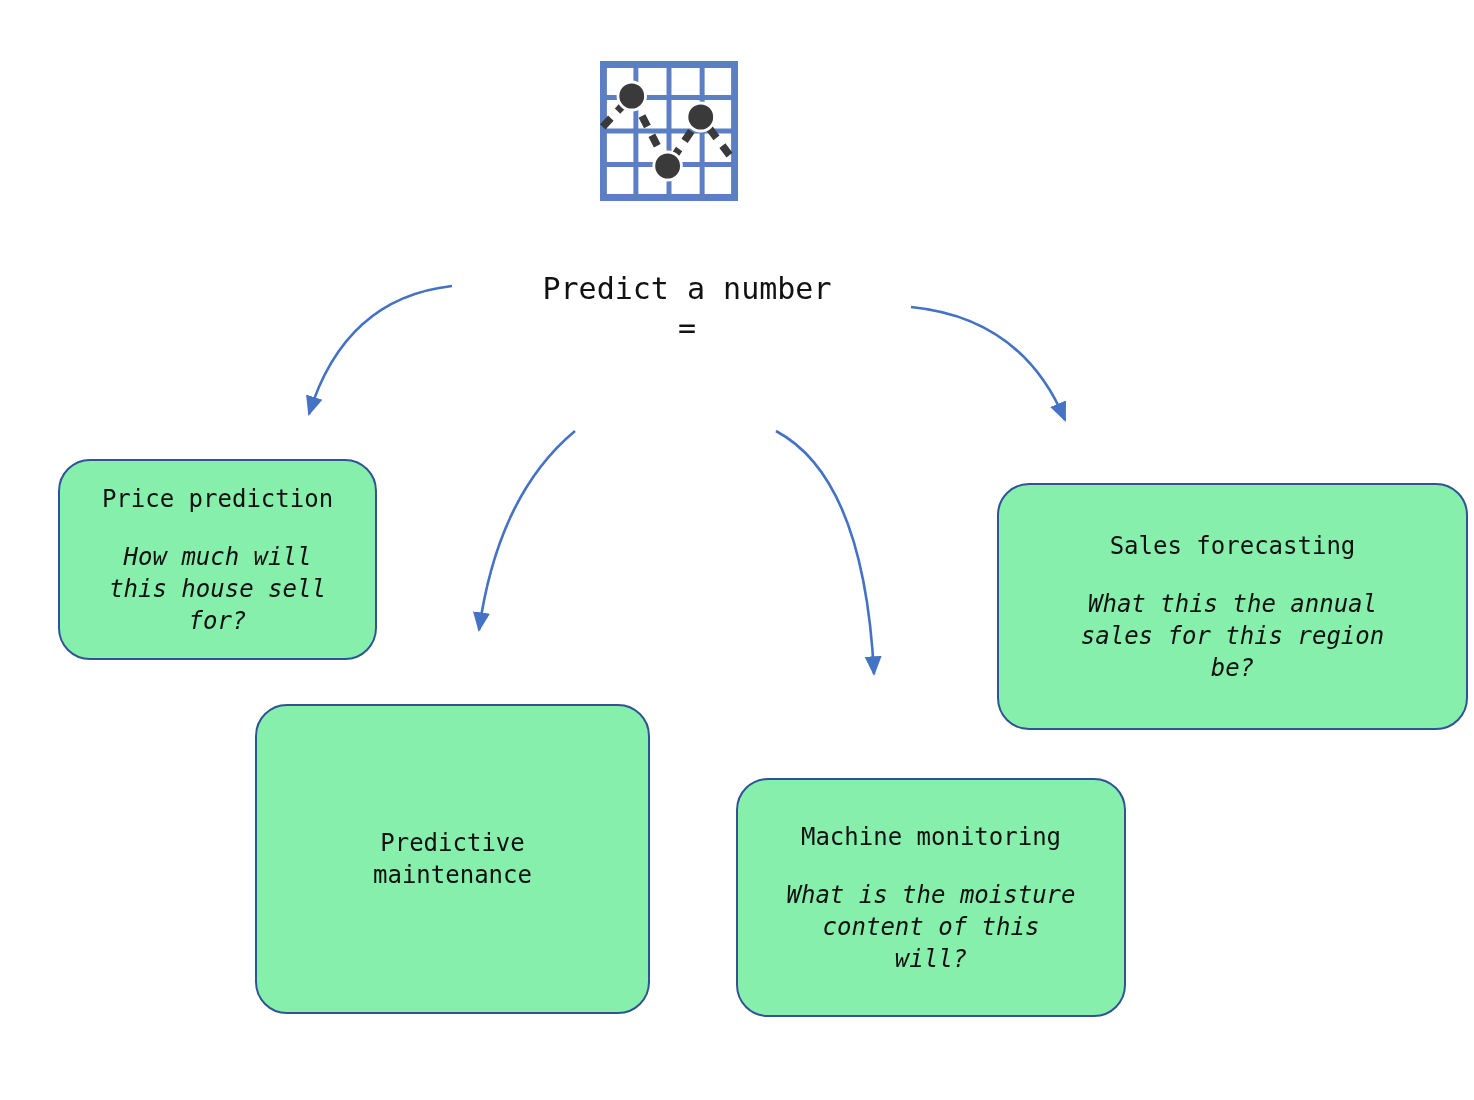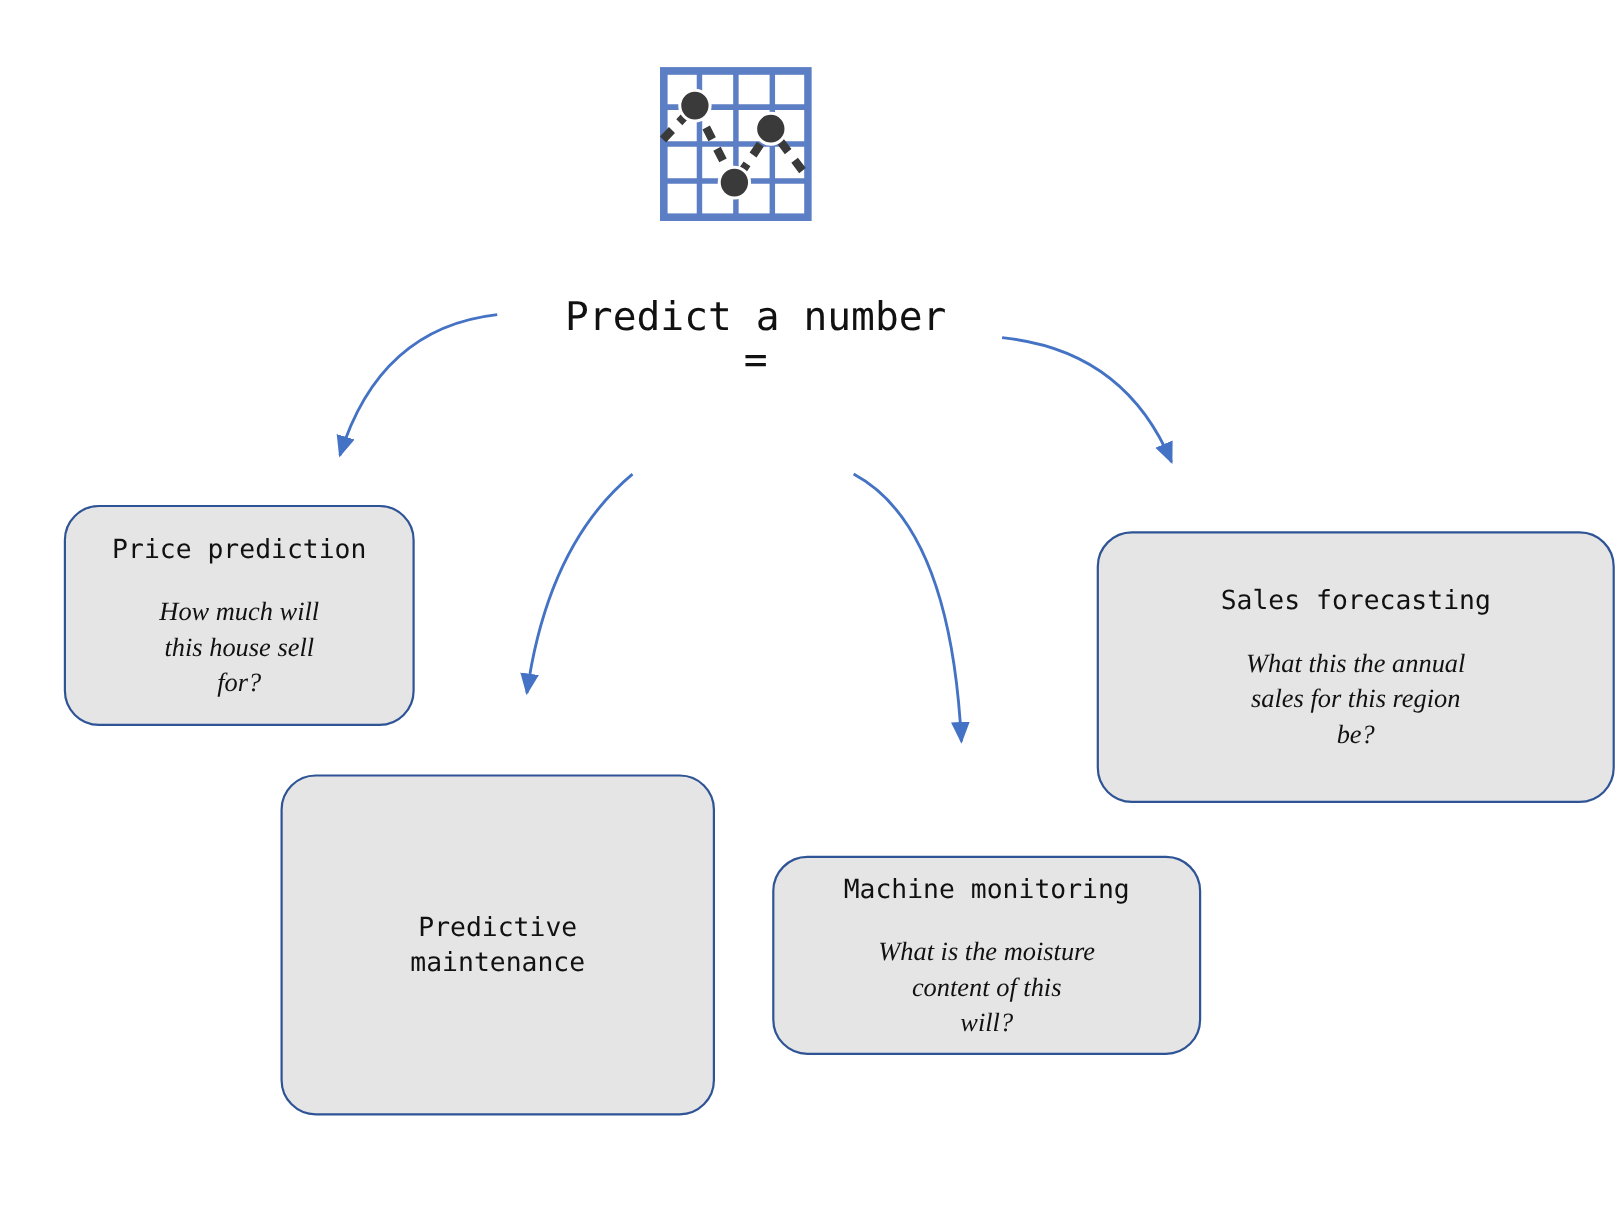--- a/index.html
+++ b/index.html
@@ -19,60 +19,59 @@
   }
   .icon-wrap svg { width: 100%; height: 100%; display: block; }
   .icon-grid-line { stroke: var(--icon-grid, #5B7EC5); }
   .icon-grid-outer { fill: none; stroke: var(--icon-grid, #5B7EC5); }
   .icon-trend { fill: none; stroke: var(--icon-marker, #3A3A3A); }
   .icon-dot { fill: var(--icon-marker, #3A3A3A); stroke: #ffffff; stroke-width: 2; }
   .main-title {
     position: absolute;
     left: 487px; top: 269px; width: 400px;
     text-align: center;
-    font-size: 36px;
+    font-size: 30px;
     line-height: 39px;
     white-space: nowrap;
   }
   .arrows {
     position: absolute;
     left: 0; top: 0;
     width: 1474px; height: 1100px;
     pointer-events: none;
   }
   .arrow-path {
     fill: none;
     stroke: var(--arrow, #4472C4);
     stroke-width: 2.6;
   }
   .arrowhead-fill { fill: var(--arrow, #4472C4); }
   .node {
     position: absolute;
     box-sizing: border-box;
     border: 2.25px solid var(--node-border, #2F5496);
     border-radius: 32px;
-    background: #e5e5e5;
+    background: #86efac;
     display: flex;
     flex-direction: column;
     justify-content: center;
     align-items: center;
     text-align: center;
     font-size: 24px;
     line-height: 32px;
   }
   .node-title { white-space: pre-line; }
   .node-question {
     white-space: pre-line;
     font-style: italic;
     margin-top: 26px;
-    font-family: Liberation Serif, serif;
   }
   .node-price    { left: 58px;  top: 459px; width: 319px; height: 201px; }
   .node-maint    { left: 255px; top: 704px; width: 395px; height: 310px; }
-  .node-machine  { left: 702px; top: 778px; width: 390px; height: 181px; }
+  .node-machine  { left: 736px; top: 778px; width: 390px; height: 239px; }
   .node-sales    { left: 997px; top: 483px; width: 471px; height: 247px; }
 </style>
 </head>
 <body>
 
 <div class="canvas">
 
   <div class="icon-wrap">
     <svg viewBox="0 0 100 100" preserveAspectRatio="none" aria-hidden="true">
       <line class="icon-grid-line" x1="26" y1="3" x2="26" y2="97" stroke-width="3.6"></line>

